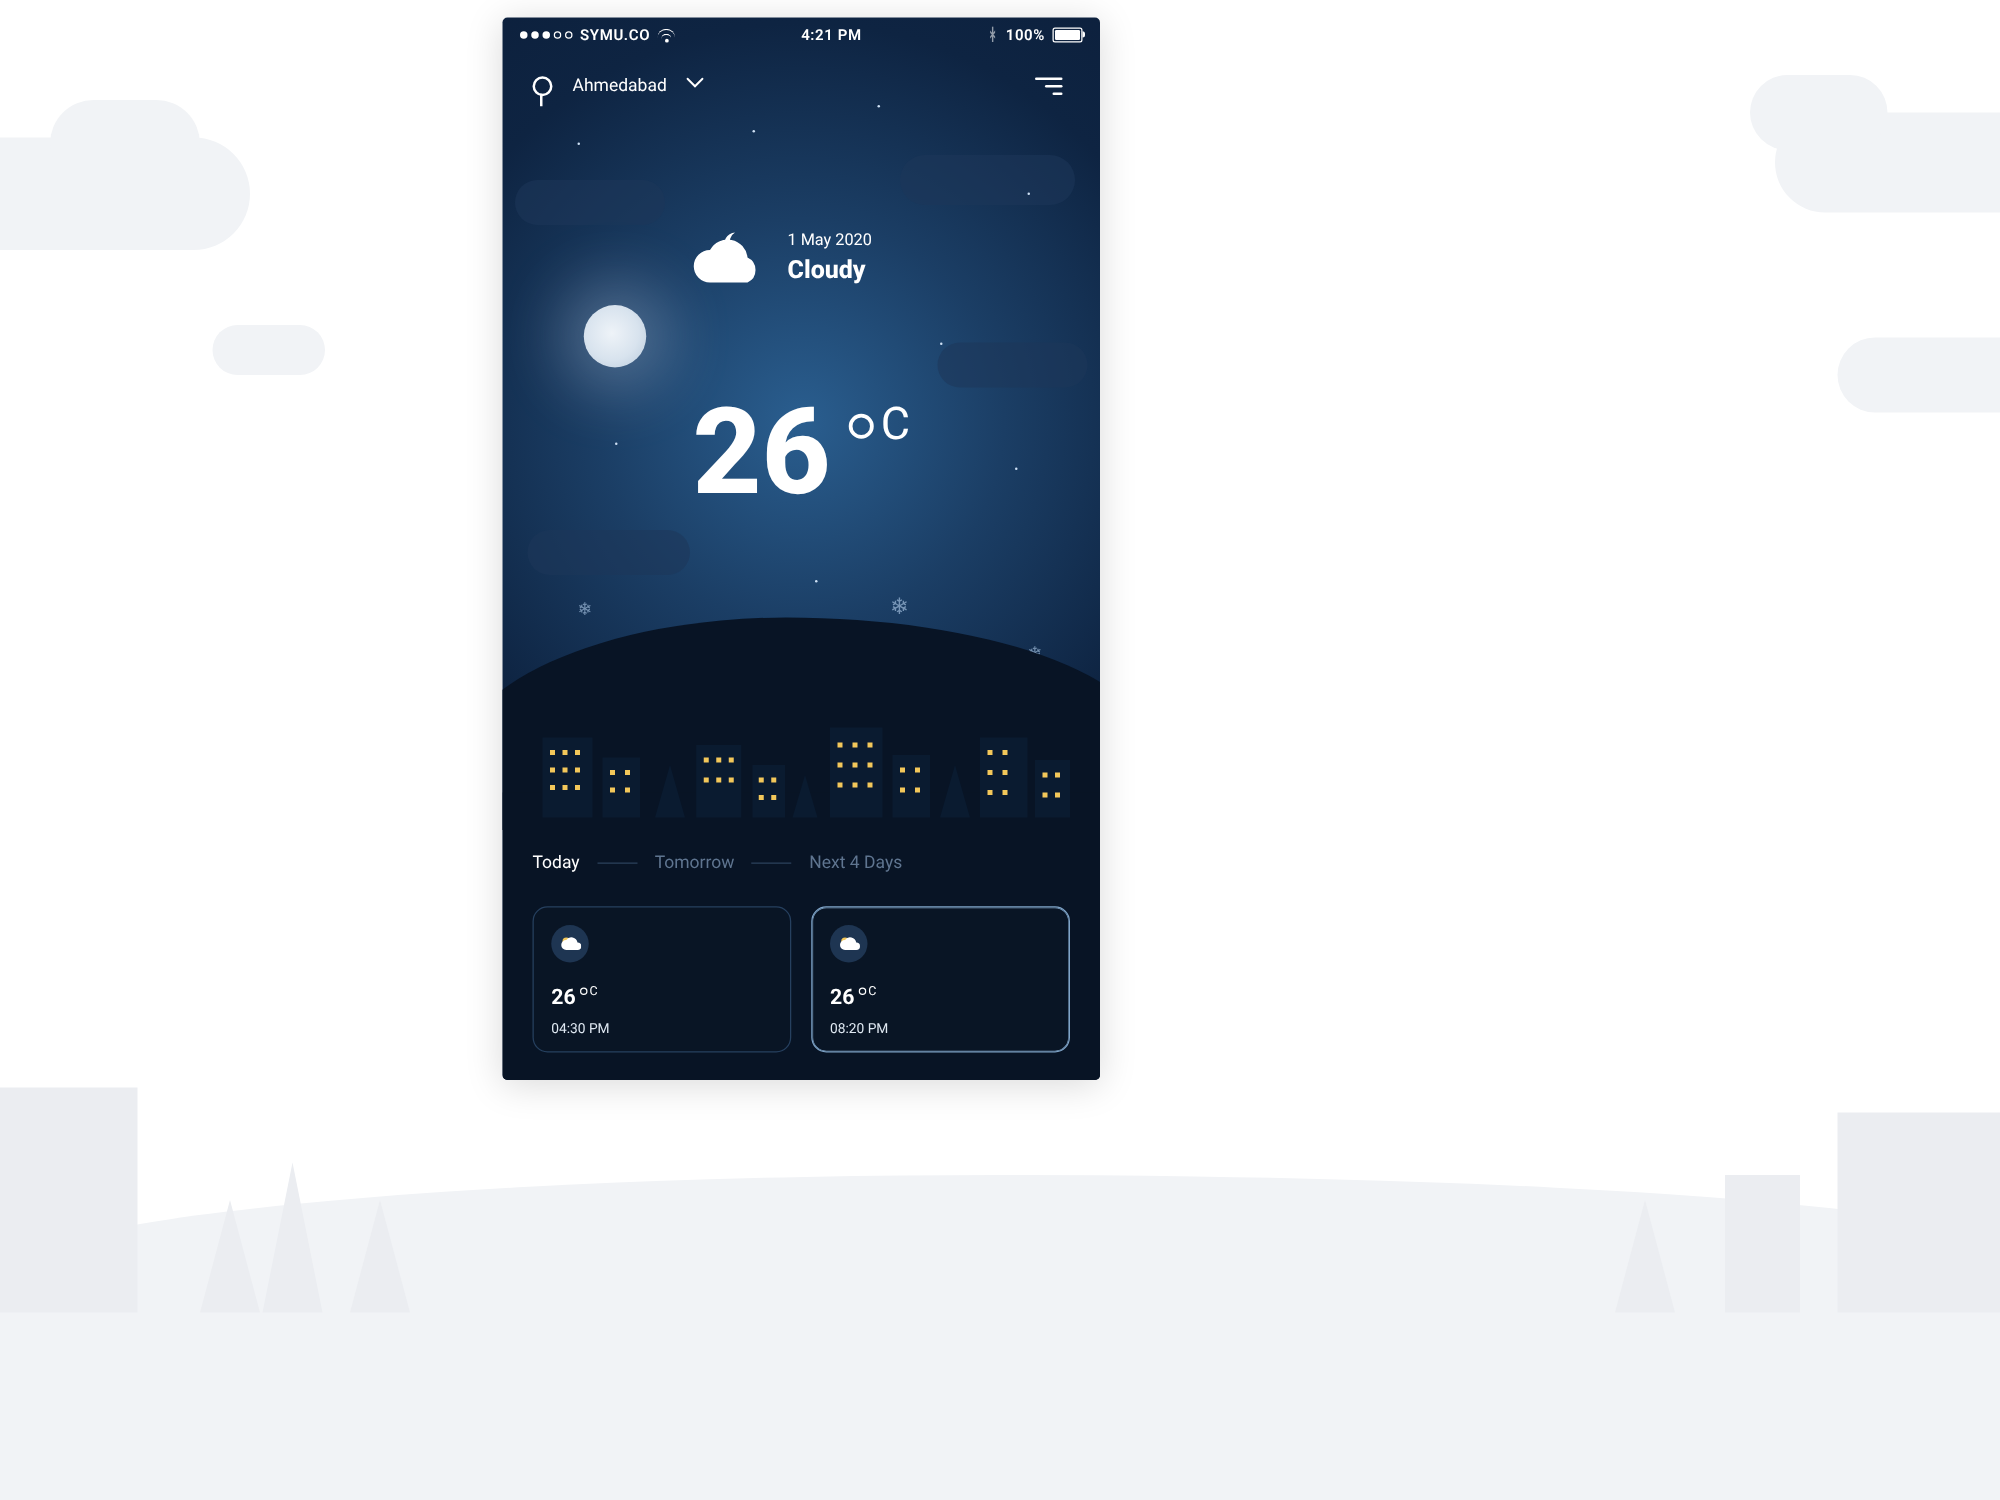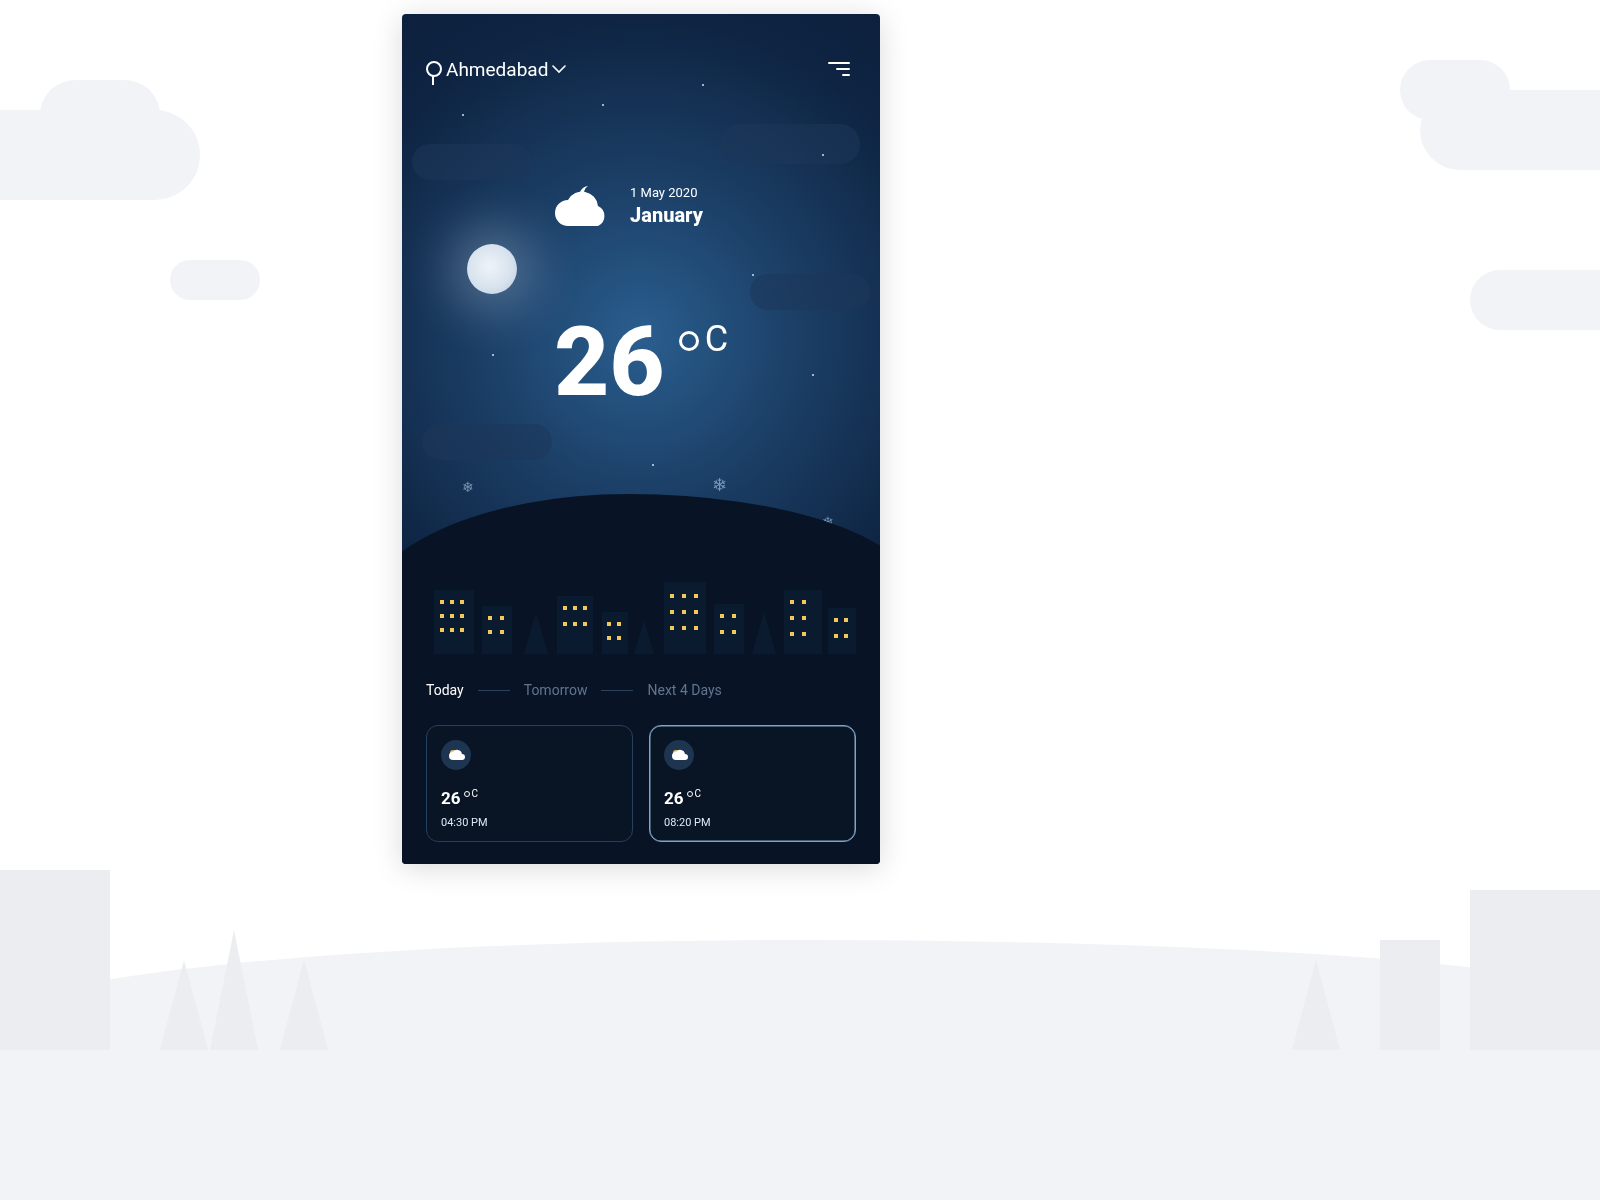--- a/index.html
+++ b/index.html
@@ -21,21 +21,21 @@
 .wifi{position:relative;width:14px;height:11px}
 .wifi::before{content:"";position:absolute;left:0;top:0;width:14px;height:14px;border:1.5px solid #fff;border-bottom:none;border-left:none;border-right:none;border-radius:14px 14px 0 0}
 .wifi::after{content:"";position:absolute;left:3px;top:4px;width:8px;height:8px;border:1.5px solid #fff;border-bottom:none;border-left:none;border-right:none;border-radius:10px 10px 0 0}
 .wifi .d{position:absolute;left:6px;top:8px;width:3px;height:3px;background:#fff;border-radius:50%}
 .bt{opacity:.55;font-size:13px}
 .batt{width:22px;height:10px;border:1px solid #fff;border-radius:2px;position:relative}
 .batt::after{content:"";position:absolute;right:-3px;top:2px;width:2px;height:5px;background:#fff;border-radius:0 2px 2px 0}
 .batt .fill{position:absolute;left:1px;top:1px;bottom:1px;right:1px;background:#fff;border-radius:1px}
 
 .row1{position:absolute;top:42px;left:0;right:0;display:flex;align-items:center;justify-content:space-between;padding:0 24px}
-.loc{display:flex;align-items:center;gap:4px;font-size:19px}
+.loc{display:flex;align-items:flex-start;gap:16px;font-size:14px}
 .pin{width:12px;height:12px;border:2px solid #fff;border-radius:50%;position:relative}
 .pin::after{content:"";position:absolute;left:4px;top:12px;width:2px;height:10px;background:#fff}
 .menu{display:flex;flex-direction:column;align-items:flex-end;gap:4px;padding:6px}
 .menu span{display:block;height:2px;background:#fff;border-radius:2px}
 .menu span:nth-child(1){width:22px}
 .menu span:nth-child(2){width:14px}
 .menu span:nth-child(3){width:8px}
 
 .moon{position:absolute;left:65px;top:230px;width:50px;height:50px;border-radius:50%;background:radial-gradient(circle at 45% 45%,#eef3f8 0%,#d8e3ee 55%,#b7c9db 100%);box-shadow:0 0 50px 18px rgba(220,235,255,.28)}
 
@@ -99,20 +99,43 @@
   <div class="star" style="left:350px;top:260px"></div>
     <div class="star" style="left:90px;top:340px"></div>
   <div class="star" style="left:410px;top:360px"></div>
     <div class="star" style="left:250px;top:450px"></div>
   <div class="snow" style="left:60px;top:465px">❄</div>
   <div class="snow" style="left:200px;top:485px">❄</div>
   <div class="snow" style="left:310px;top:460px;font-size:18px">❄</div>
   <div class="snow" style="left:420px;top:500px">❄</div>
   <div class="snow" style="left:130px;top:505px;font-size:10px">❄</div>
 
+  <div class="status">
+    <div class="left">
+      <span class="dots">
+          <span></span>
+          <span></span>
+          <span></span>
+          <span class="dim"></span>
+          <span class="dim"></span>
+        </span>
+      <span>SYMU.CO</span>
+      <span class="wifi">
+          <span class="d"></span>
+        </span>
+    </div>
+    <div>4:21 PM</div>
+    <div class="right">
+      <span class="bt">ᚼ</span>
+      <span>100%</span>
+      <span class="batt">
+          <span class="fill"></span>
+        </span>
+    </div>
+  </div>
 
   <div class="row1">
     <div class="loc">
       <span class="pin"></span>
       <span>Ahmedabad</span>
       <svg width="14" height="10" viewBox="0 0 14 10">
           <path d="M1 2 L7 8 L13 2" stroke="#fff" stroke-width="1.6" fill="none" stroke-linecap="round"></path>
         </svg>
     </div>
     <div class="menu">
@@ -124,21 +147,21 @@
 
   <div class="moon"></div>
 
   <div class="cond">
     <svg width="64" height="46" viewBox="0 0 64 46">
       <path d="M38 4 a9 9 0 1 0 8 14 a7 7 0 0 1 -8 -14z" fill="#fff"></path>
       <path d="M18 44 a13 13 0 0 1 0-26 a16 16 0 0 1 30 6 a11 11 0 0 1 0 20z" fill="#fff"></path>
     </svg>
     <div class="cond-text">
       <div class="date">1 May 2020</div>
-      <div class="desc">January</div>
+      <div class="desc">Cloudy</div>
     </div>
   </div>
 
   <div class="temp">
     <span class="big">26</span>
     <span class="unit"><span class="deg"></span><span>C</span></span>
   </div>
 
   <div class="hill"></div>
   <div class="ground"></div>

